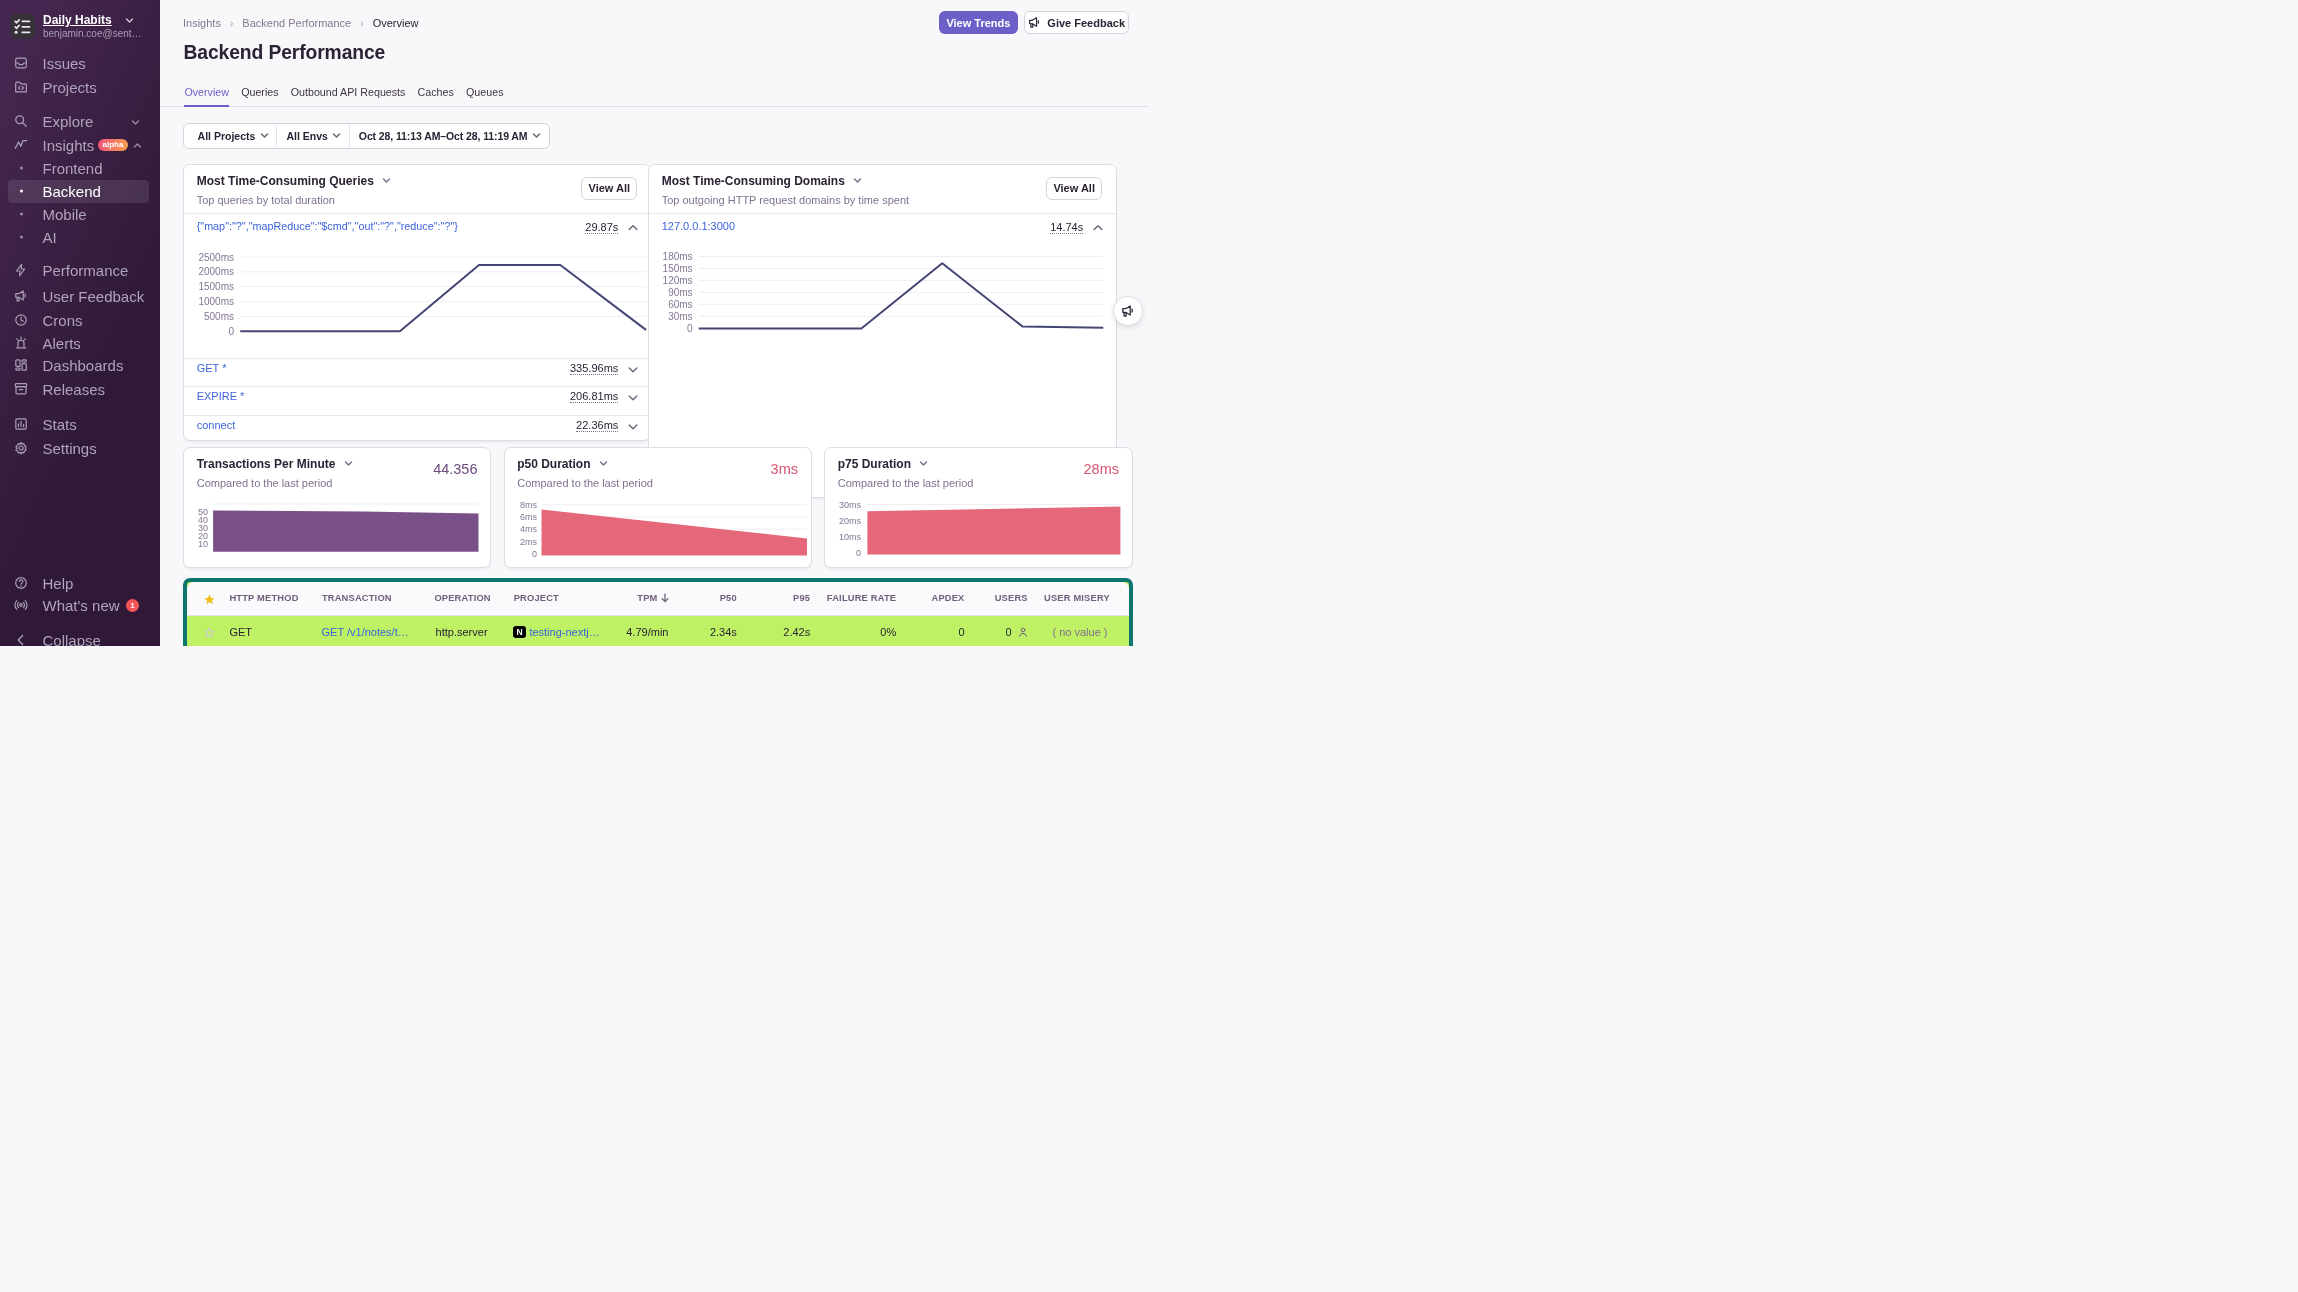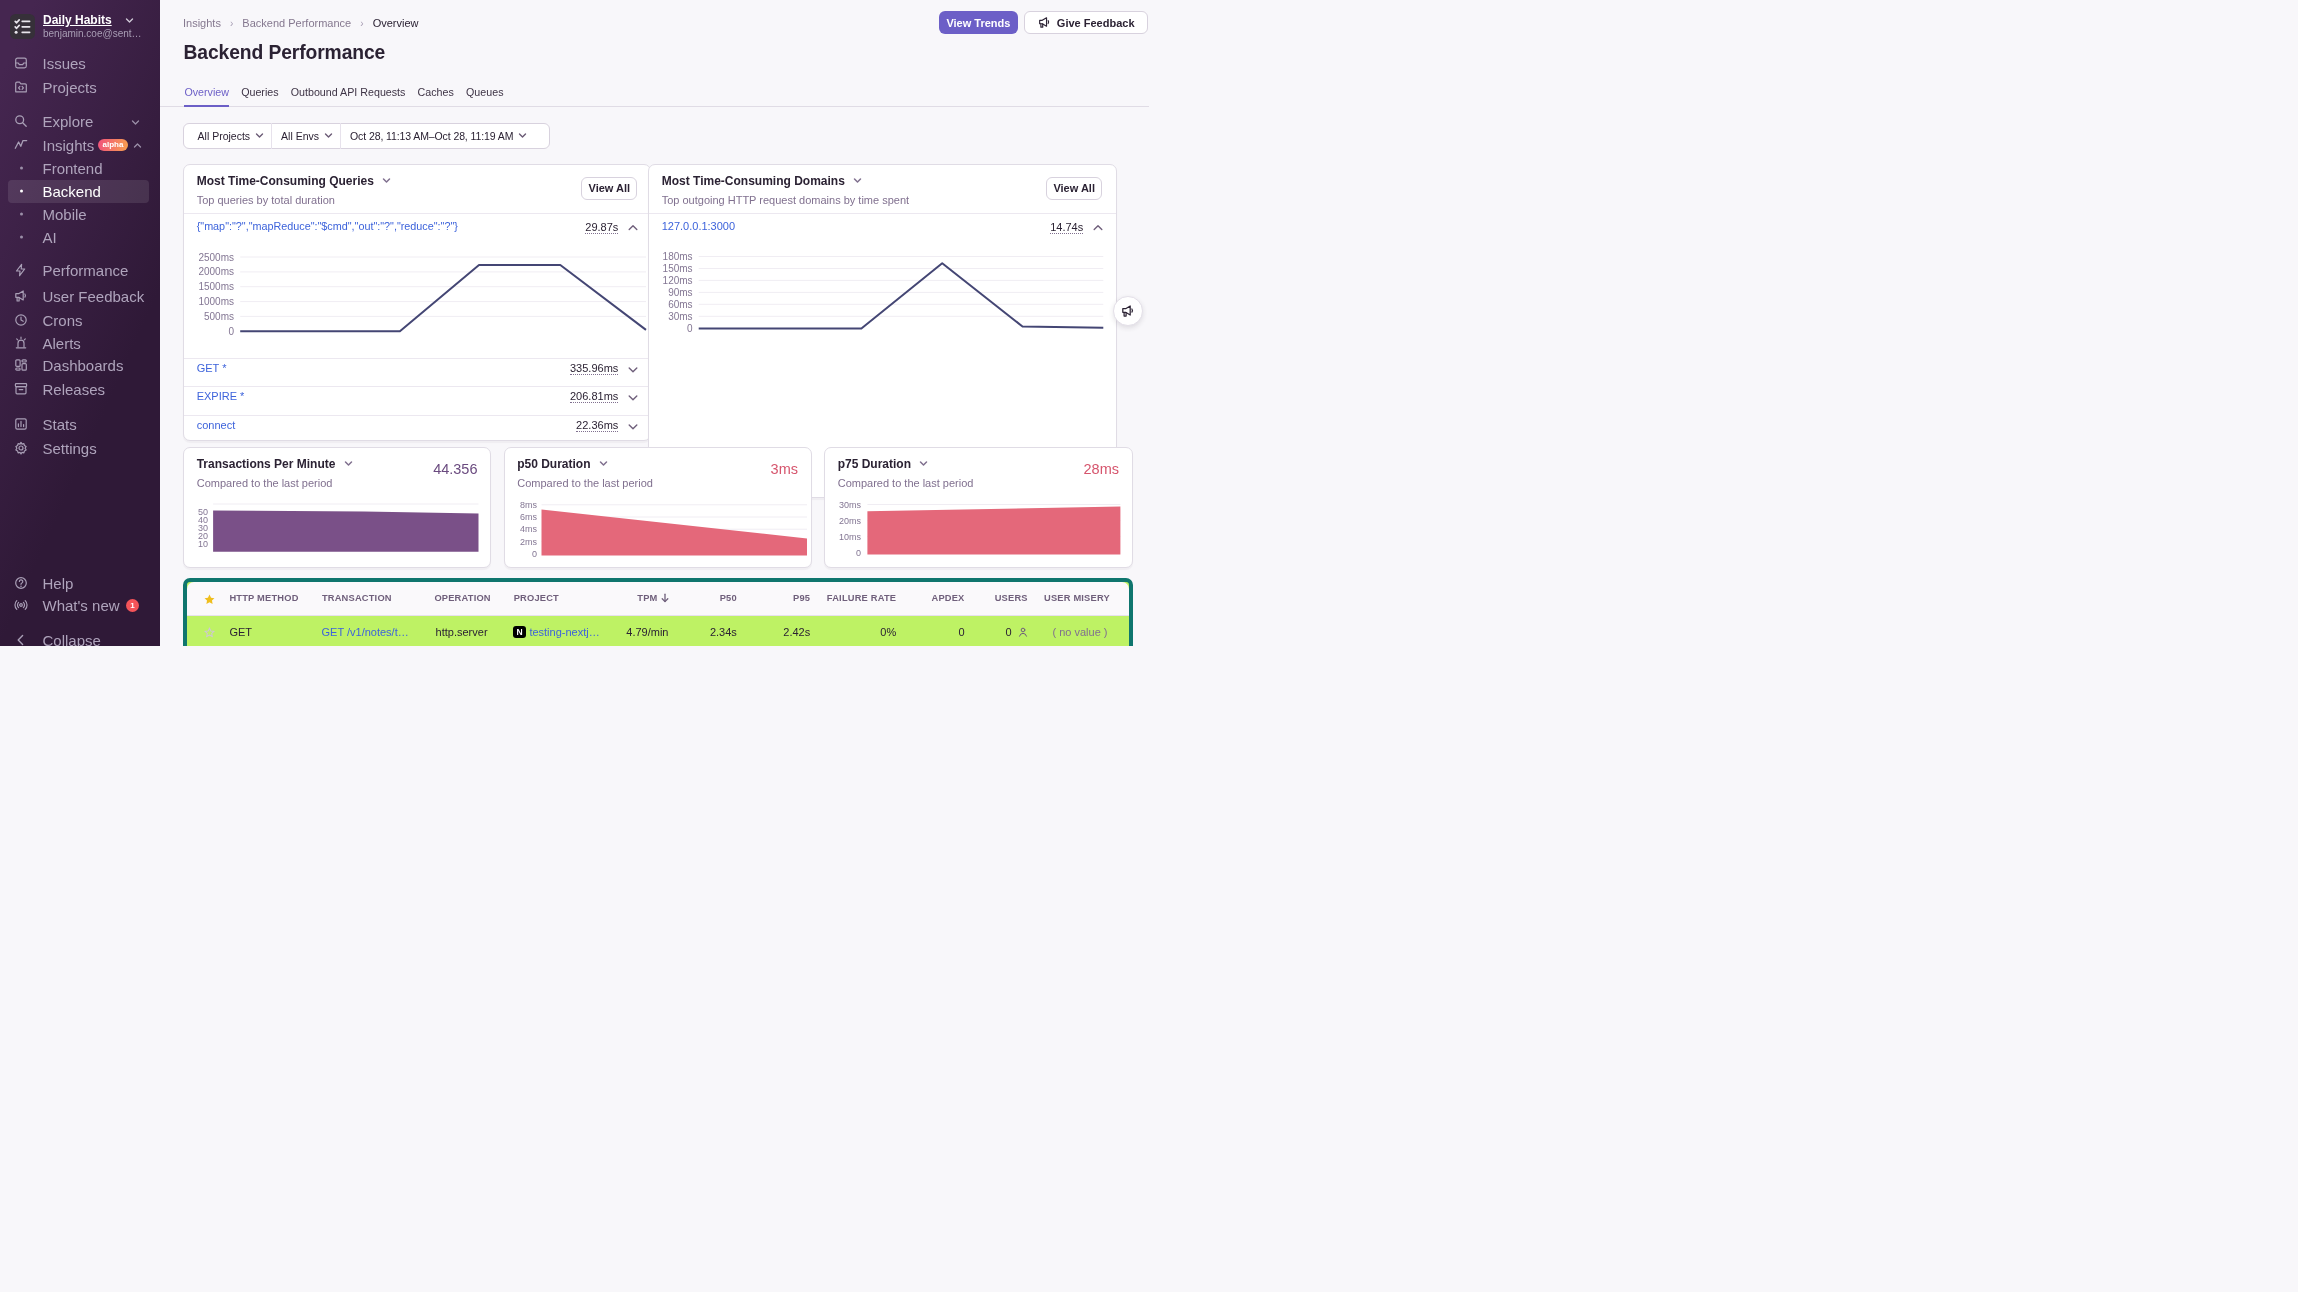--- a/index.html
+++ b/index.html
@@ -24,31 +24,31 @@
 .badge-red { position:absolute; left:126px; width:13px; height:13px; border-radius:50%; background:#f55459;
   color:#fff; font-size:8px; font-weight:bold; text-align:center; line-height:13px; }
 
 
 #main { position:absolute; left:160px; top:0; width:989px; height:646px; }
 .crumbs { position:absolute; left:23px; top:17px; font-size:11px; color:#85788f; }
 .crumbs .sep { color:#a79db3; margin:0 6px; font-size:10px; }
 .crumbs .cur { color:#2b2233; }
 .btn { position:absolute; border-radius:6px; font-size:11px; font-weight:bold; display:flex; align-items:center; justify-content:center; }
 #btn-trends { left:778.9px; top:11.4px; width:79px; height:23px; background:#6c5fc7; color:#fff; }
-#btn-feedback { left:864.2px; top:11.4px; width:124px; height:23px; background:#fff; border:1px solid #d8d2de; color:#2b2233; gap:6px; }
+#btn-feedback { left:864.2px; top:11.4px; width:105px; height:23px; background:#fff; border:1px solid #d8d2de; color:#2b2233; gap:6px; }
 h1 { position:absolute; left:23.5px; top:41.9px; font-size:19.3px; font-weight:bold; color:#2b2233; letter-spacing:-0.1px; }
 .tabs { position:absolute; left:24.4px; top:85.6px; display:flex; z-index:1; }
 .tab { font-size:10.7px; color:#3e3446; margin-right:12.2px; padding-bottom:7px; }
 .tab.active { color:#6c5fc7; border-bottom:2.4px solid #6c5fc7; }
 .tabline { position:absolute; left:0; top:105.5px; width:989px; height:1px; background:#e0dce5; }
 
 
 .filterbox { position:absolute; left:23px; top:123.1px; width:367px; height:25.8px; background:#fff;
   border:1px solid #d8d2de; border-radius:6px; display:flex; align-items:center; }
-.fseg { font-size:10.5px; font-weight:normal; color:#2b2233; display:flex; align-items:center; white-space:nowrap; }
+.fseg { font-size:10.5px; font-weight:bold; color:#2b2233; display:flex; align-items:center; white-space:nowrap; }
 .fdiv { width:1px; height:25.8px; background:#e7e2ec; }
 .searchbox { position:absolute; left:403.8px; top:123.1px; width:568.7px; height:25.8px; background:#fff;
   border:1px solid #d8d2de; border-radius:6px; display:flex; align-items:center; }
 .searchbox .ph { font-size:11px; color:#80708f; margin-left:5px; }
 
 
 .card { position:absolute; background:#fff; border:1px solid #e0dce5; border-radius:7px;
   box-shadow:0 2px 1px rgba(43,34,51,0.04); }
 .card .ttl { position:absolute; left:12.7px; top:9.5px; font-size:12px; font-weight:bold; color:#2b2233; white-space:nowrap; }
 .card .sub { position:absolute; left:12.7px; top:29.5px; font-size:11px; color:#80708f; white-space:nowrap; }

